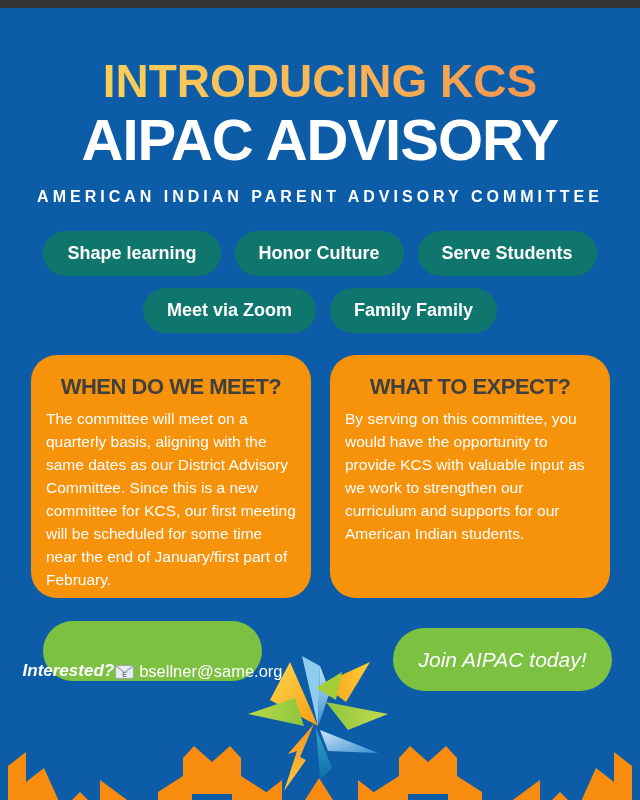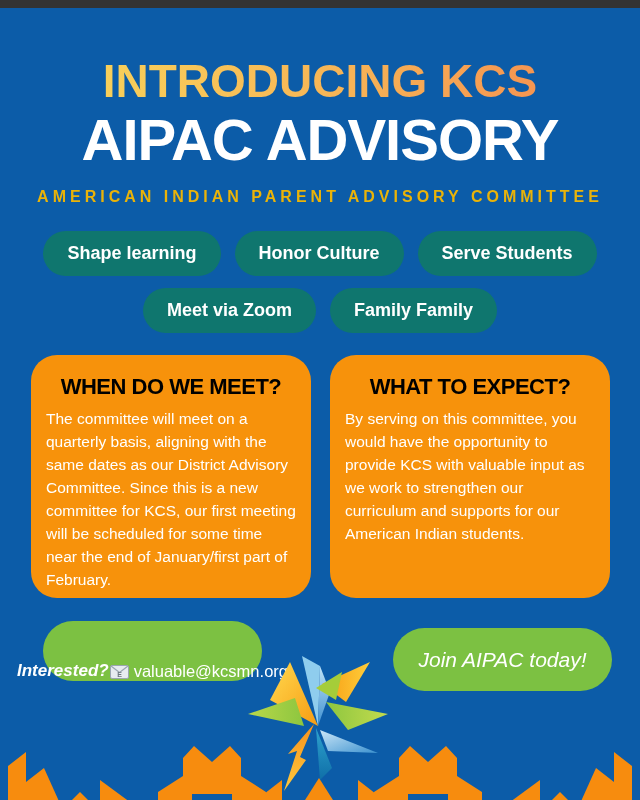--- a/index.html
+++ b/index.html
@@ -14,37 +14,37 @@
     font-size:46px;font-weight:800;letter-spacing:0px;
     background:linear-gradient(90deg,#F8DB5C 0%,#F7B356 55%,#F4854E 100%);
     -webkit-background-clip:text;background-clip:text;color:transparent;
   }
   .title{
     position:absolute;top:98px;left:0;width:640px;text-align:center;
     font-size:58px;font-weight:800;color:#FFFFFF;letter-spacing:-1px;
   }
   .subtitle{
     position:absolute;top:180px;left:0;width:640px;text-align:center;
-    font-size:16px;font-weight:600;color:#eab308;letter-spacing:4px;
+    font-size:16px;font-weight:600;color:#ffffff;letter-spacing:4px;
   }
   
   .tags{position:absolute;top:223px;left:0;width:640px;}
   .tag-row{display:flex;justify-content:center;gap:14px;margin-bottom:12px;}
   .tag{
     background:#0f766e;color:#fff;font-size:18px;font-weight:700;
     padding:12px 24px;border-radius:26px;white-space:nowrap;
   }
   
   .cards{position:absolute;top:347px;left:31px;width:579px;display:flex;gap:19px;}
   .card{
     width:280px;height:243px;box-sizing:border-box;background:#F7920B;
     border-radius:26px;padding:19px 15px 0 15px;
   }
   .card h2{
-    margin:0 0 8px 0;text-align:center;color:#000000;
+    margin:0 0 8px 0;text-align:center;color:#404040;
     font-size:22px;font-weight:800;letter-spacing:-0.5px;
   }
   .card p{margin:0;color:#FFFFFF;font-size:15.5px;line-height:1.48;font-weight:400;}
   
   .contact-pill{
     position:absolute;left:43px;top:613px;width:219px;height:60px;
     background:#7CC142;border-radius:30px;display:flex;flex-direction:row;
     align-items:flex-end;justify-content:center;gap:1px;
   }
   .contact-label{color:#fff;font-size:17px;font-weight:800;font-style:italic;}
@@ -91,21 +91,21 @@
   </div>
 
   <div class="contact-pill">
     <span class="contact-label">Interested?</span>
     <span class="contact-email">
       <svg width="19" height="14" viewBox="0 0 19 14" aria-hidden="true">
         <rect x="0.5" y="0.5" width="18" height="13" rx="1.5" fill="#E7ECF0" stroke="#9AA6B0"></rect>
         <path d="M1 1 L9.5 7.5 L18 1" fill="none" stroke="#9AA6B0" stroke-width="1.2"></path>
         <text x="9.5" y="11.5" text-anchor="middle" font-family="Liberation Sans, sans-serif" font-size="7" font-weight="bold" fill="#6B7780">E</text>
       </svg>
-      <span>valuable@kcsmn.org</span>
+      <span>bsellner@same.org</span>
     </span>
   </div>
 
   <div class="cta-pill">
     <span class="cta-label">Join AIPAC today!</span>
   </div>
 
   <svg class="pattern-svg" viewBox="0 0 640 90" preserveAspectRatio="none" aria-hidden="true">
     <g id="halfP" fill="#F78C0E">
       <polygon points="8,48 26,34 26,90 8,90"></polygon>

